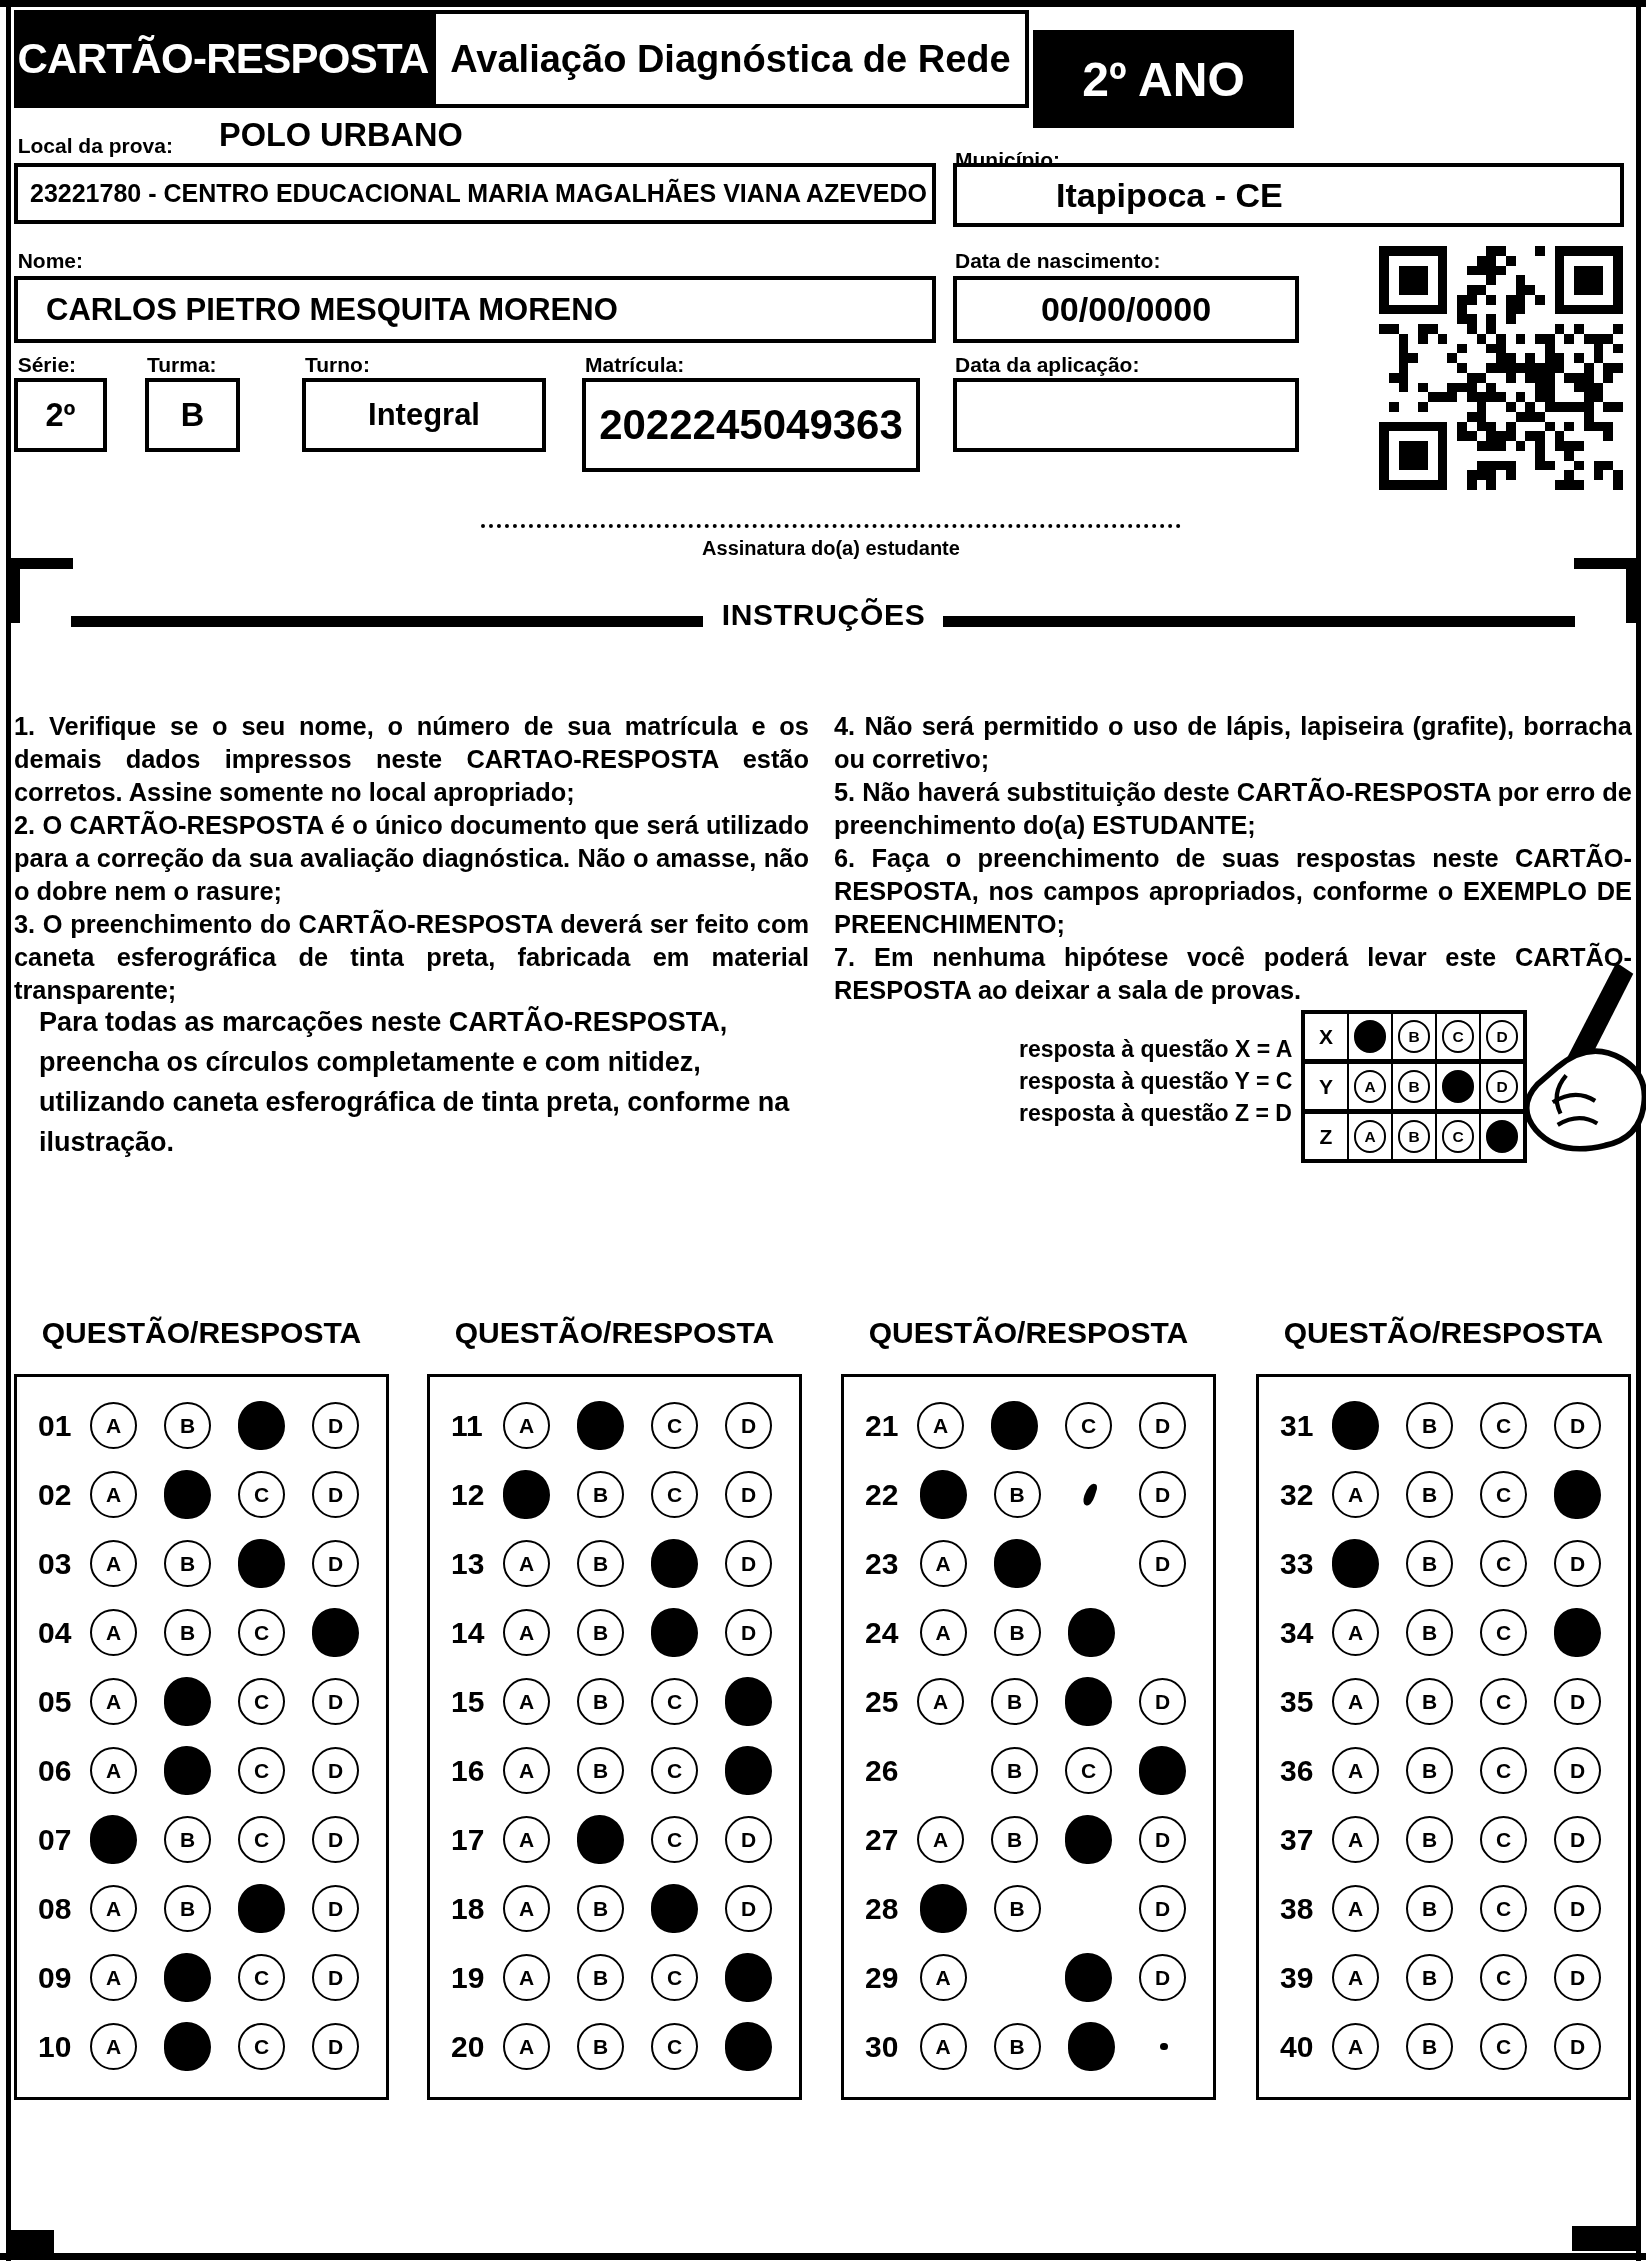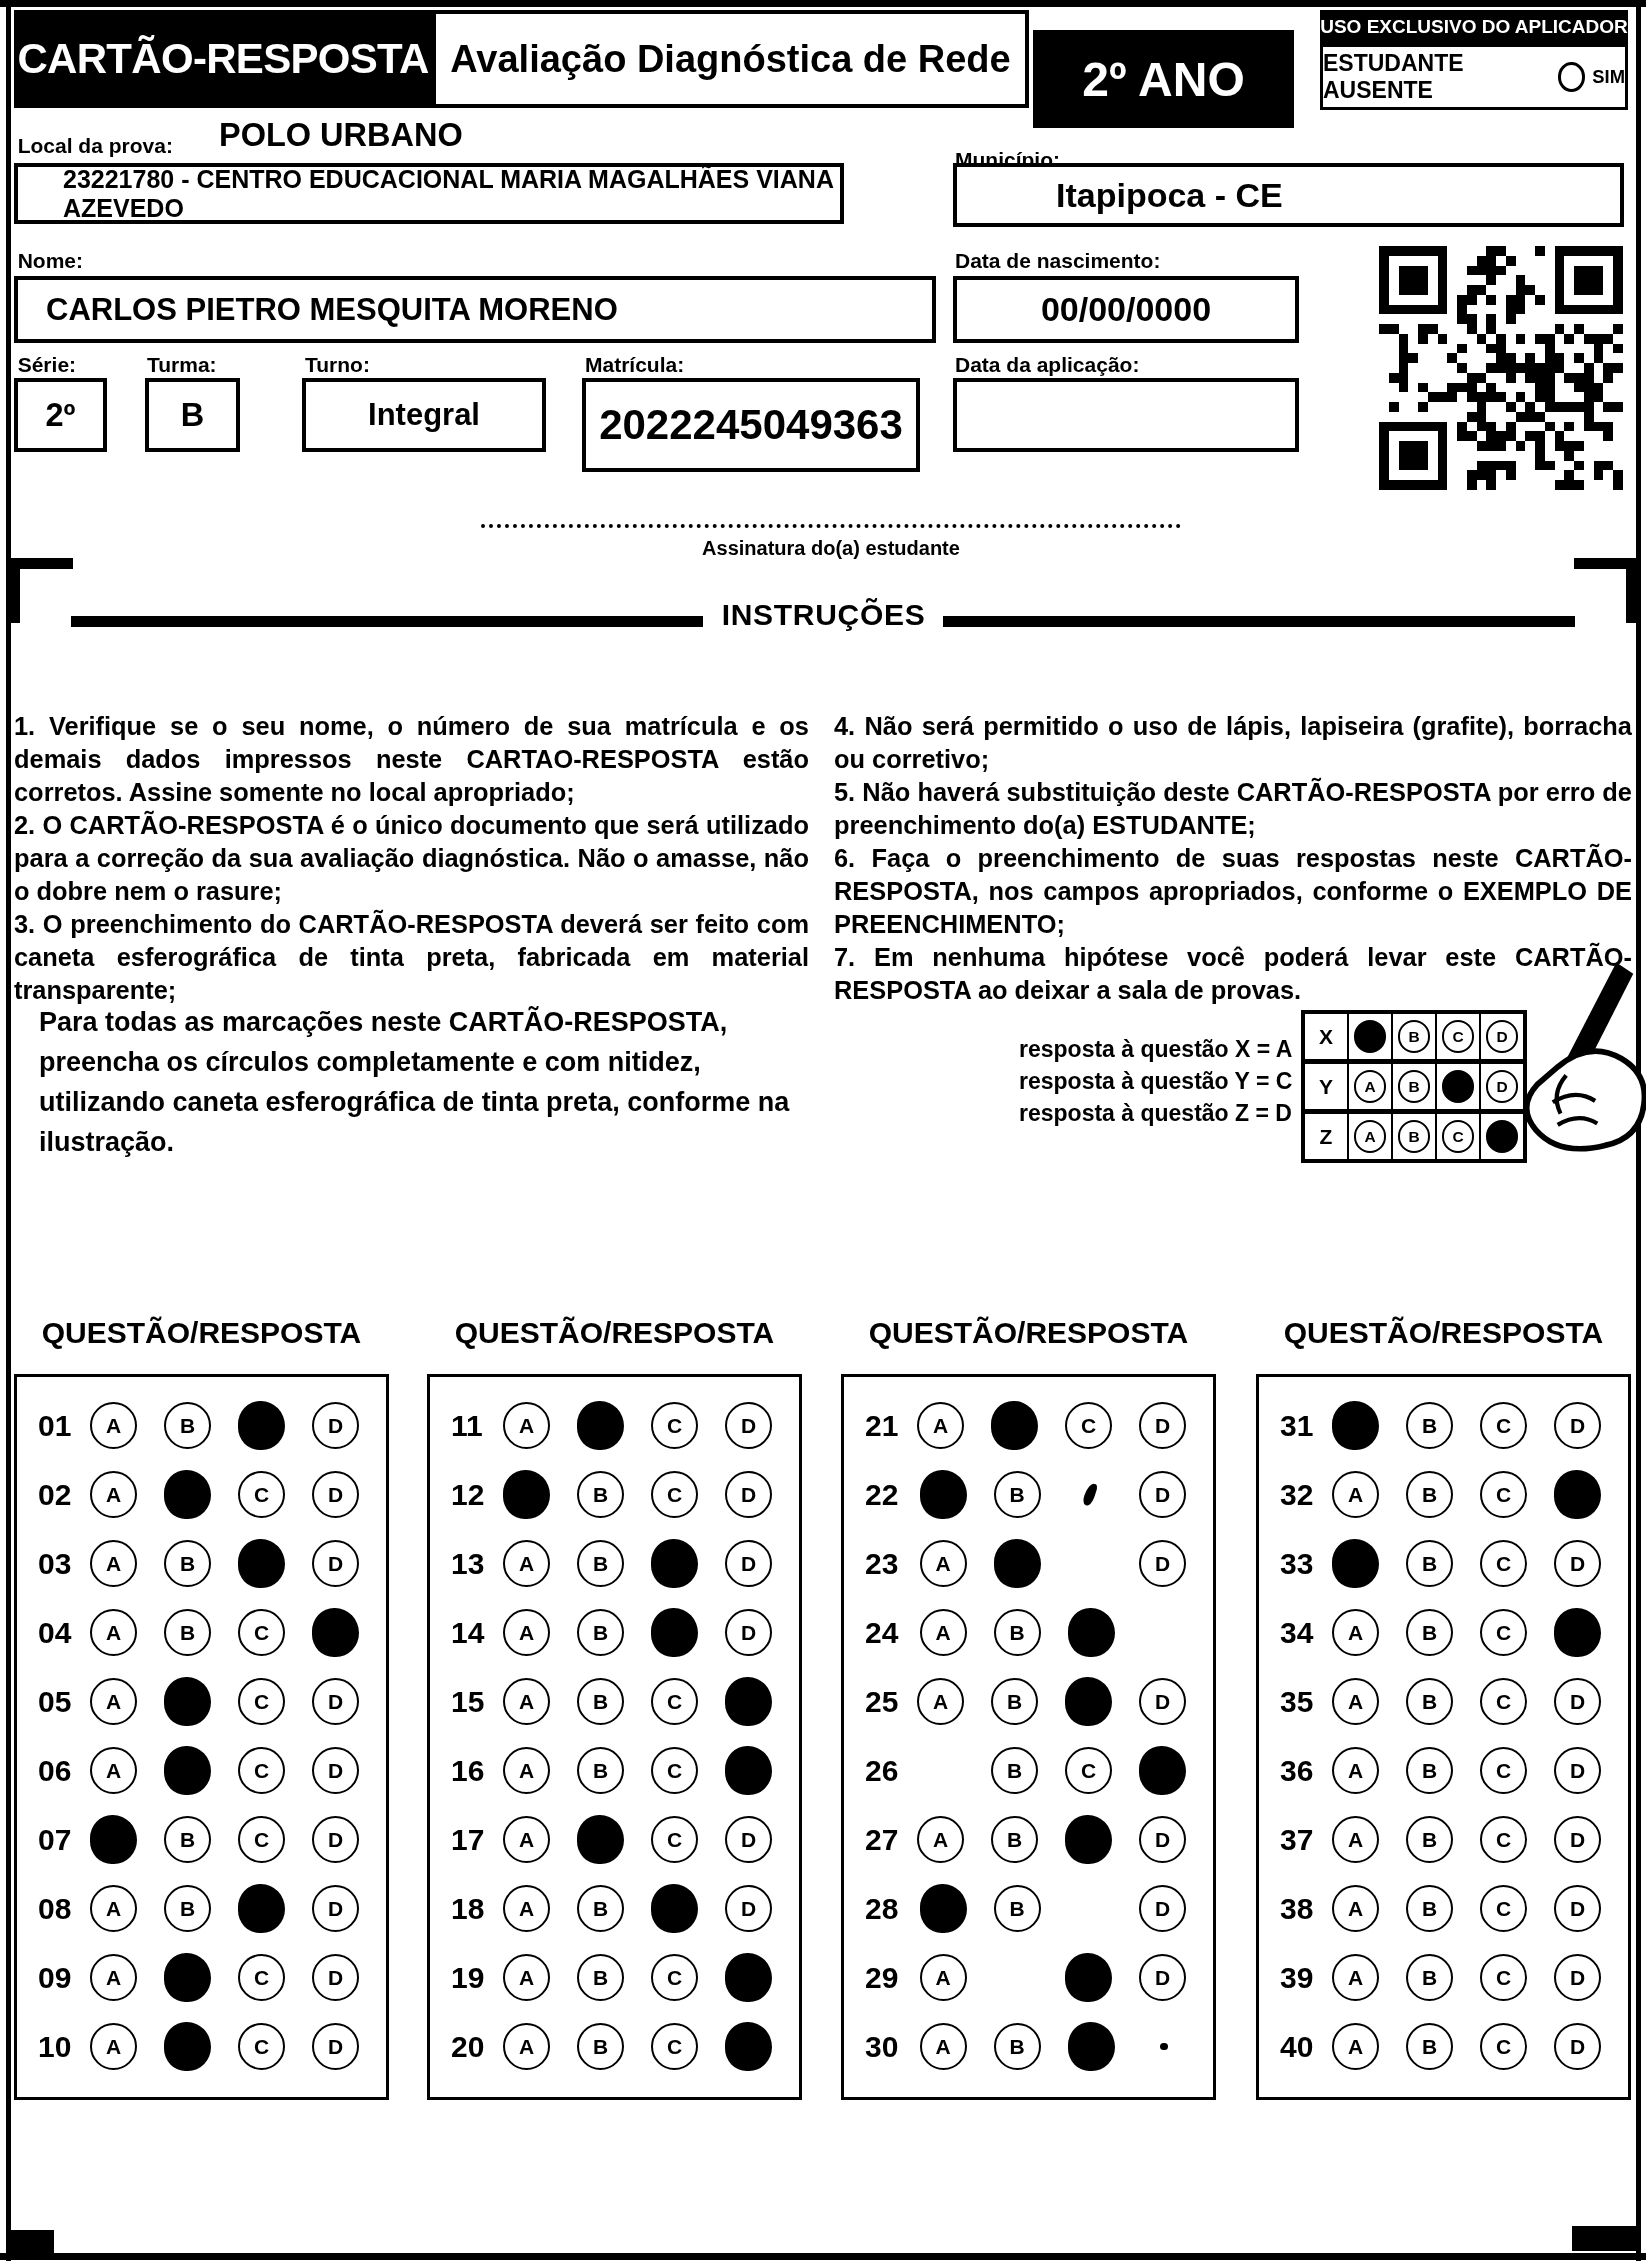--- a/index.html
+++ b/index.html
@@ -71,32 +71,24 @@
   <div class="edge" style="left:0;top:0;width:1646px;height:7px;"></div>
   <div class="edge" style="left:5.7px;top:0;width:5px;height:2261px;"></div>
   <div class="edge" style="left:1636px;top:0;width:5px;height:2261px;"></div>
   <div class="edge" style="left:0;top:2253px;width:1646px;height:7px;"></div>
   <div class="edge" style="left:10px;top:2230px;width:44px;height:24px;"></div>
   <div class="edge" style="left:1572px;top:2226px;width:65px;height:25.4px;"></div>
 
   <div class="abs h-title">CARTÃO-RESPOSTA</div>
   <div class="abs h-sub">Avaliação Diagnóstica de Rede</div>
   <div class="abs h-grade">2º ANO</div>
-  <div class="abs h-aplic">
-    <div class="h-aplic-top">USO EXCLUSIVO DO APLICADOR</div>
-    <div class="h-aplic-bot">
-      <span>ESTUDANTE AUSENTE</span>
-      <span class="sim-circle"></span>
-      <span style="font-size:18.4px;">SIM</span>
-    </div>
-  </div>
 
   <div class="lbl" style="left:17.7px;top:134px;">Local da prova:</div>
   <div class="abs bold" style="left:219px;top:117px;font-size:32.5px;">POLO URBANO</div>
-  <div class="f-box" style="left:14px;top:163px;width:830px;height:61px;padding-left:45px;font-size:25px;">23221780 - CENTRO EDUCACIONAL MARIA MAGALHÃES VIANA AZEVEDO</div>
+  <div class="f-box" style="left:14px;top:163px;width:922px;height:61px;padding-left:12px;font-size:25px;">23221780 - CENTRO EDUCACIONAL MARIA MAGALHÃES VIANA AZEVEDO</div>
 
   <div class="lbl" style="left:955px;top:148px;">Município:</div>
   <div class="f-box" style="left:953px;top:163px;width:671px;height:64px;padding-left:99px;font-size:34px;">Itapipoca - CE</div>
 
   <div class="lbl" style="left:17.7px;top:249px;">Nome:</div>
   <div class="f-box" style="left:14px;top:276px;width:922px;height:67px;padding-left:28px;font-size:31px;">CARLOS PIETRO MESQUITA MORENO</div>
 
   <div class="lbl" style="left:955px;top:249px;">Data de nascimento:</div>
   <div class="f-box" style="left:953px;top:276px;width:346px;height:67px;justify-content:center;font-size:34px;">00/00/0000</div>
 

